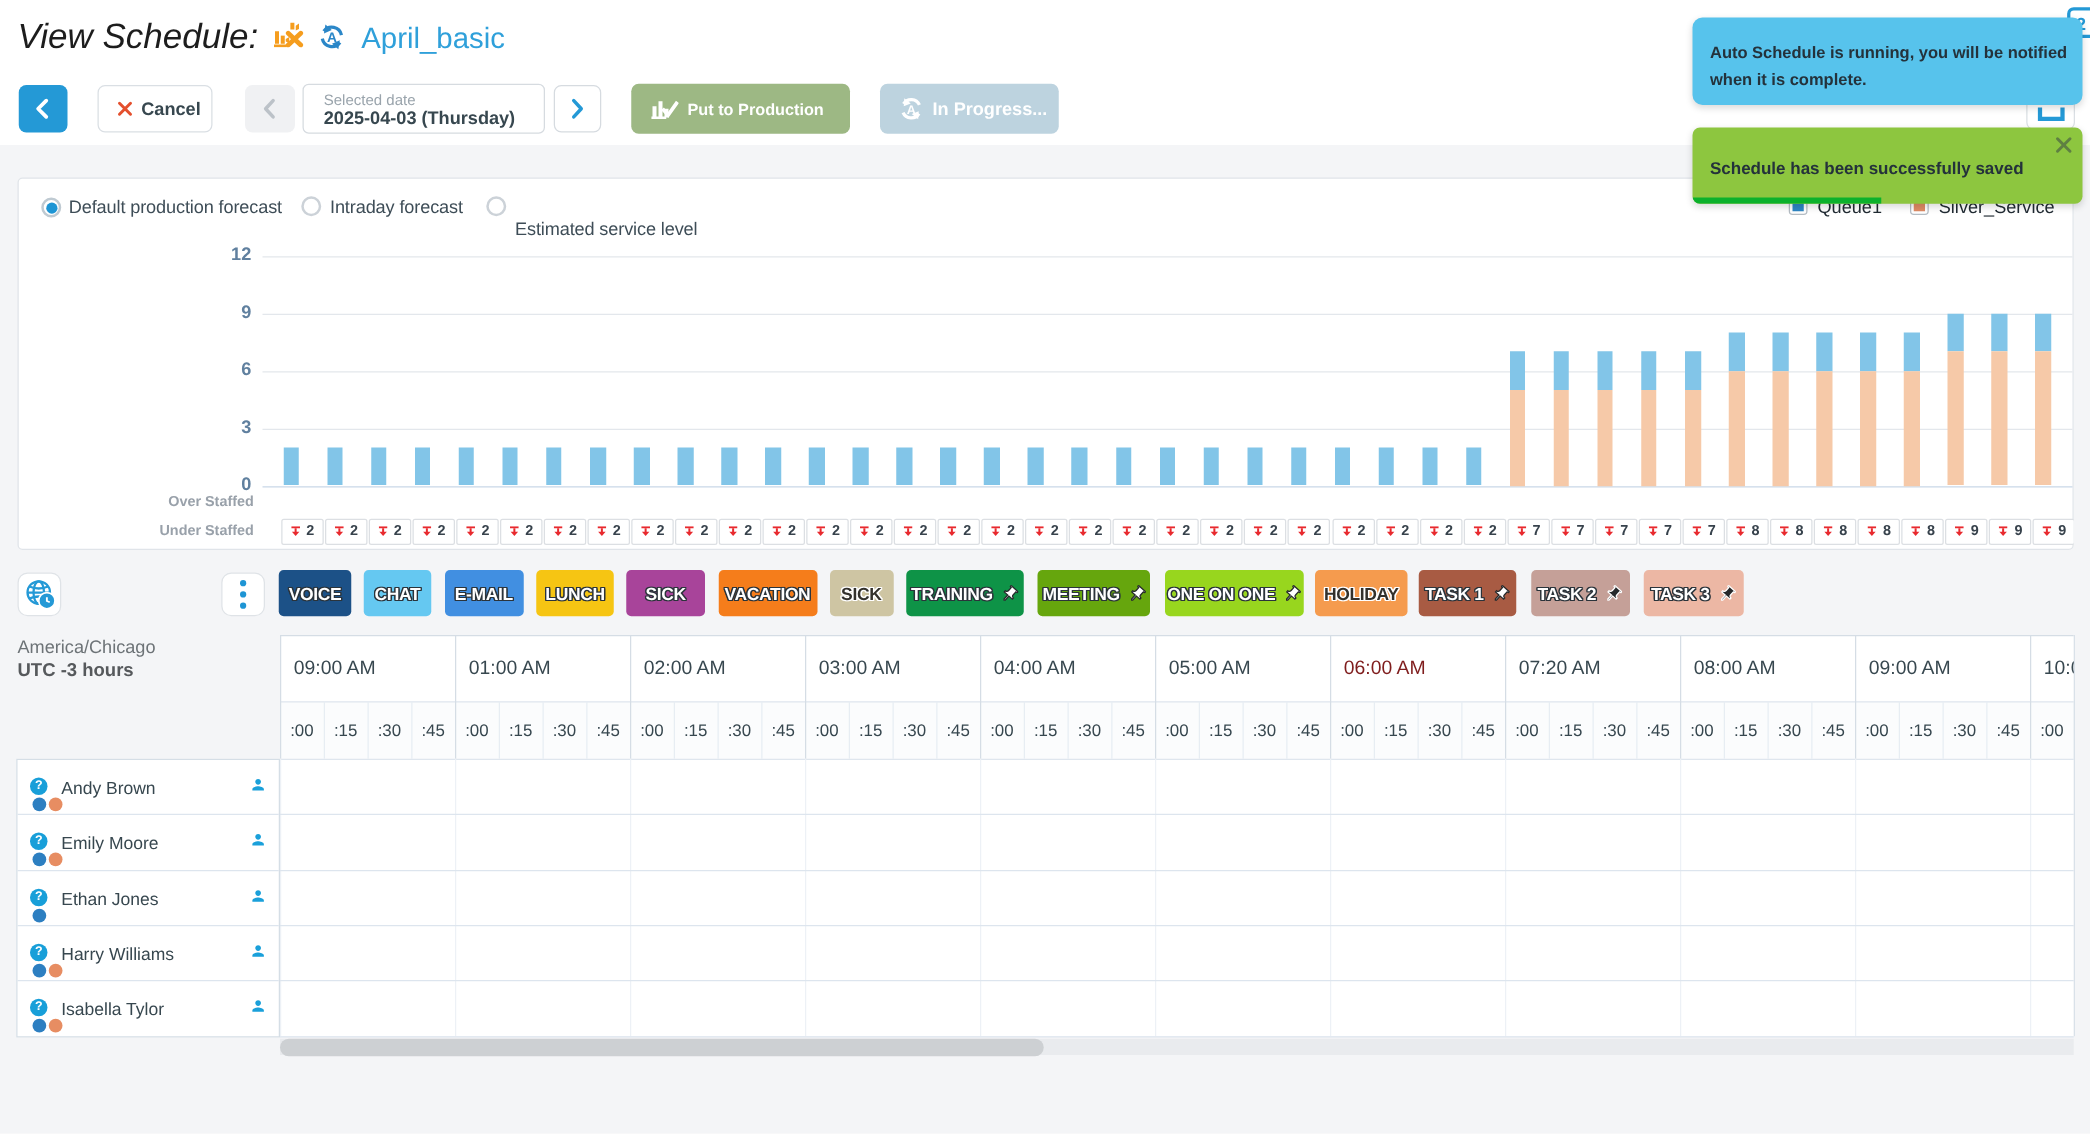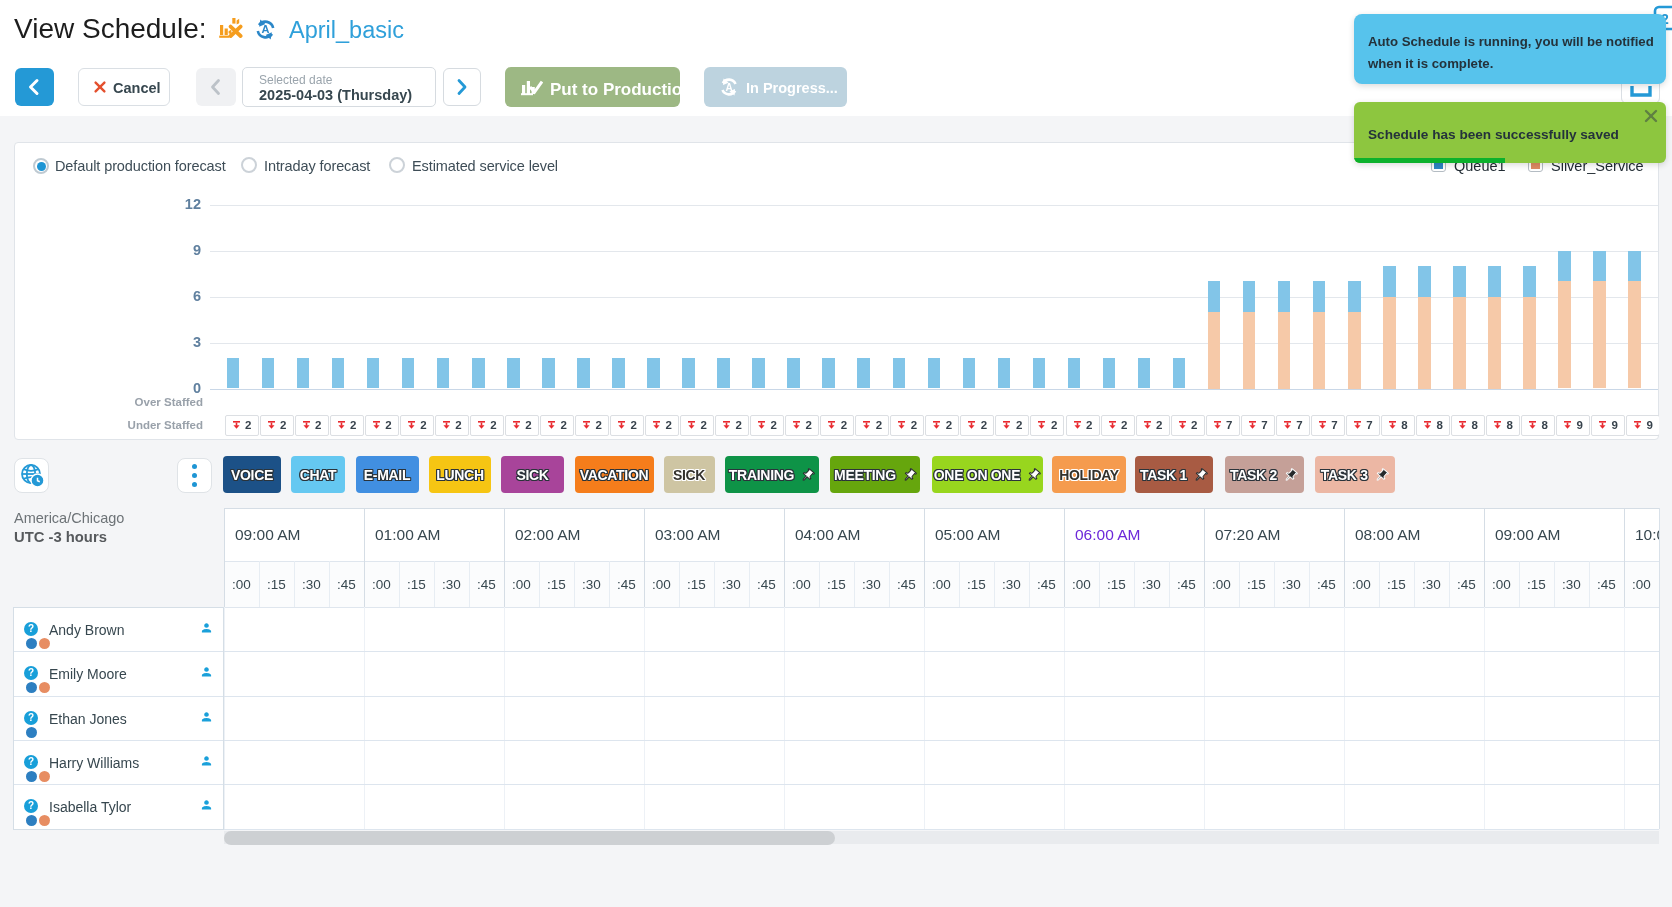--- a/index.html
+++ b/index.html
@@ -4,21 +4,21 @@
 *{margin:0;padding:0;box-sizing:border-box;}
 html,body{width:1672px;height:907px;overflow:hidden;}
 body{font-family:"Liberation Sans",sans-serif;background:#fff;position:relative;}
 .abs{position:absolute;}
 .bold{font-weight:bold;}
 </style></head>
 <body>
 
 <div class="abs" style="left:0;top:116px;width:1672px;height:791px;background:#f4f5f7;"></div>
 
-<div class="abs" style="left:14px;top:13px;font-size:28px;color:#1d1d1d;">View Schedule:</div>
+<div class="abs" style="left:14px;top:13px;font-size:28px;color:#1d1d1d;font-style:italic;">View Schedule:</div>
 <svg class="abs" style="left:219px;top:18px;" width="24" height="20" viewBox="0 0 24 20">
 <g fill="#f59d1e">
 <rect x="1" y="7" width="3.2" height="10"></rect>
 <rect x="5.6" y="10.5" width="3.2" height="6.5"></rect>
 <rect x="0.2" y="17.6" width="10.3" height="2.2"></rect>
 <rect x="13.3" y="0" width="3.2" height="5.6"></rect>
 <polygon points="17.6,2.6 20.2,0.8 20.2,5.2 17.6,6.4"></polygon>
 <polygon points="9.6,13.2 12.4,11.6 12.4,16.4 9.6,15.2"></polygon>
 </g>
 <g stroke="#f59d1e" stroke-width="3.8" stroke-linecap="round">
@@ -64,21 +64,21 @@
 <div class="abs" style="left:505px;top:67px;width:175px;height:40px;background:#9db884;border-radius:6px;"></div>
 <svg class="abs" style="left:521px;top:77px;" width="22" height="20" viewBox="0 0 22 20">
 <g fill="#fff">
       <rect x="1" y="8" width="3.2" height="9"></rect>
       <rect x="5.8" y="4" width="3.2" height="13"></rect>
       <rect x="10.6" y="10" width="3.2" height="7"></rect>
       <rect x="0" y="16.2" width="12" height="2"></rect>
     </g>
 <polyline points="9,10 13.5,15 21,4.5" fill="none" stroke="#fff" stroke-width="3"></polyline>
 </svg>
-<div class="abs bold" style="left:550px;top:80px;font-size:17px;color:#fff;">Put to Production</div>
+<div class="abs bold" style="left:550px;top:80px;font-size:13px;color:#fff;">Put to Production</div>
 <div class="abs" style="left:704px;top:67px;width:143px;height:40px;background:#bdd3df;border-radius:6px;"></div>
 <svg class="abs" style="left:719px;top:77px;" width="20" height="20" viewBox="0 0 26 26">
 <g stroke="#fff" stroke-width="3.4" fill="none">
       <path d="M21.5 9 A9.3 9.3 0 0 0 5 8"></path>
       <path d="M4.5 17 A9.3 9.3 0 0 0 21 18"></path>
     </g>
 <g fill="#fff">
       <polygon points="5.8,2 5.2,10.5 12.5,7.5"></polygon>
       <polygon points="20.2,24 20.8,15.5 13.5,18.5"></polygon>
     </g>
@@ -94,21 +94,21 @@
 <rect x="2" y="2" width="26" height="22" rx="4" fill="none" stroke="#2499d6" stroke-width="2.6"></rect>
 <text x="12" y="19" font-size="14" font-weight="bold" fill="#2499d6" font-family="Liberation Sans" text-anchor="middle">2</text>
 </svg>
 <div class="abs" style="left:14px;top:142px;width:1645px;height:298px;background:#fff;border:1px solid #e0e4e9;border-radius:4px;overflow:hidden;"></div>
 <div class="abs" style="left:33px;top:158px;width:16px;height:16px;border-radius:50%;border:2px solid #bfcad2;background:#fff;"></div>
 <div class="abs" style="left:36.5px;top:161.5px;width:9px;height:9px;border-radius:50%;background:#1e95d4;"></div>
 <div class="abs" style="left:55px;top:158px;font-size:14.5px;letter-spacing:-0.1px;color:#3e4d57;">Default production forecast</div>
 <div class="abs" style="left:241px;top:157px;width:16px;height:16px;border-radius:50%;border:2px solid #ccd2d8;background:#fff;"></div>
 <div class="abs" style="left:264px;top:158px;font-size:14.5px;letter-spacing:-0.1px;color:#3e4d57;">Intraday forecast</div>
 <div class="abs" style="left:389px;top:157px;width:16px;height:16px;border-radius:50%;border:2px solid #ccd2d8;background:#fff;"></div>
-<div class="abs" style="left:412px;top:158px;font-size:14.5px;letter-spacing:-0.1px;color:#3e4d57;">Estimated service level</div>
+<div class="abs" style="left:412px;top:176px;font-size:14.5px;letter-spacing:-0.1px;color:#3e4d57;">Estimated service level</div>
 <div class="abs" style="left:1431px;top:157px;width:15px;height:15px;border:1px solid #b4bcc3;border-radius:3px;background:#fff;"></div>
 <div class="abs" style="left:1434px;top:160px;width:9px;height:9px;background:#2e86c4;"></div>
 <div class="abs" style="left:1454px;top:158px;font-size:14.5px;color:#212b33;">Queue1</div>
 <div class="abs" style="left:1528px;top:157px;width:15px;height:15px;border:1px solid #b4bcc3;border-radius:3px;background:#fff;"></div>
 <div class="abs" style="left:1531px;top:160px;width:9px;height:9px;background:#df8b64;"></div>
 <div class="abs" style="left:1551px;top:158px;font-size:14.5px;color:#212b33;">Silver_Service</div>
 <div class="abs" style="left:210px;top:204.5px;width:1448px;height:1px;background:#e3e7ec;"></div>
 <div class="abs" style="left:160px;top:195.5px;width:41px;text-align:right;font-size:14.5px;font-weight:bold;color:#60809f;">12</div>
 <div class="abs" style="left:210px;top:250.5px;width:1448px;height:1px;background:#e3e7ec;"></div>
 <div class="abs" style="left:160px;top:241.5px;width:41px;text-align:right;font-size:14.5px;font-weight:bold;color:#60809f;">9</div>
@@ -740,21 +740,21 @@
 <div class="abs" style="left:935px;top:526px;font-size:15.5px;color:#37474f;white-space:nowrap;">05:00 AM</div>
 <div class="abs" style="left:924px;top:577px;width:35px;text-align:center;font-size:13.5px;color:#37474f;">:00</div>
 <div class="abs" style="left:959px;top:561px;width:1px;height:46px;background:#e7edf3;"></div>
 <div class="abs" style="left:959px;top:577px;width:35px;text-align:center;font-size:13.5px;color:#37474f;">:15</div>
 <div class="abs" style="left:994px;top:561px;width:1px;height:46px;background:#e7edf3;"></div>
 <div class="abs" style="left:994px;top:577px;width:35px;text-align:center;font-size:13.5px;color:#37474f;">:30</div>
 <div class="abs" style="left:1029px;top:561px;width:1px;height:46px;background:#e7edf3;"></div>
 <div class="abs" style="left:1029px;top:577px;width:35px;text-align:center;font-size:13.5px;color:#37474f;">:45</div>
 <div class="abs" style="left:1064px;top:508px;width:1px;height:99px;background:#d5dde5;"></div>
 <div class="abs" style="left:1064px;top:607px;width:1px;height:222px;background:#edf1f6;"></div>
-<div class="abs" style="left:1075px;top:526px;font-size:15.5px;color:#6d28d9;white-space:nowrap;">06:00 AM</div>
+<div class="abs" style="left:1075px;top:526px;font-size:15.5px;color:#7f1d1d;white-space:nowrap;">06:00 AM</div>
 <div class="abs" style="left:1064px;top:577px;width:35px;text-align:center;font-size:13.5px;color:#37474f;">:00</div>
 <div class="abs" style="left:1099px;top:561px;width:1px;height:46px;background:#e7edf3;"></div>
 <div class="abs" style="left:1099px;top:577px;width:35px;text-align:center;font-size:13.5px;color:#37474f;">:15</div>
 <div class="abs" style="left:1134px;top:561px;width:1px;height:46px;background:#e7edf3;"></div>
 <div class="abs" style="left:1134px;top:577px;width:35px;text-align:center;font-size:13.5px;color:#37474f;">:30</div>
 <div class="abs" style="left:1169px;top:561px;width:1px;height:46px;background:#e7edf3;"></div>
 <div class="abs" style="left:1169px;top:577px;width:35px;text-align:center;font-size:13.5px;color:#37474f;">:45</div>
 <div class="abs" style="left:1204px;top:508px;width:1px;height:99px;background:#d5dde5;"></div>
 <div class="abs" style="left:1204px;top:607px;width:1px;height:222px;background:#edf1f6;"></div>
 <div class="abs" style="left:1215px;top:526px;font-size:15.5px;color:#37474f;white-space:nowrap;">07:20 AM</div>

